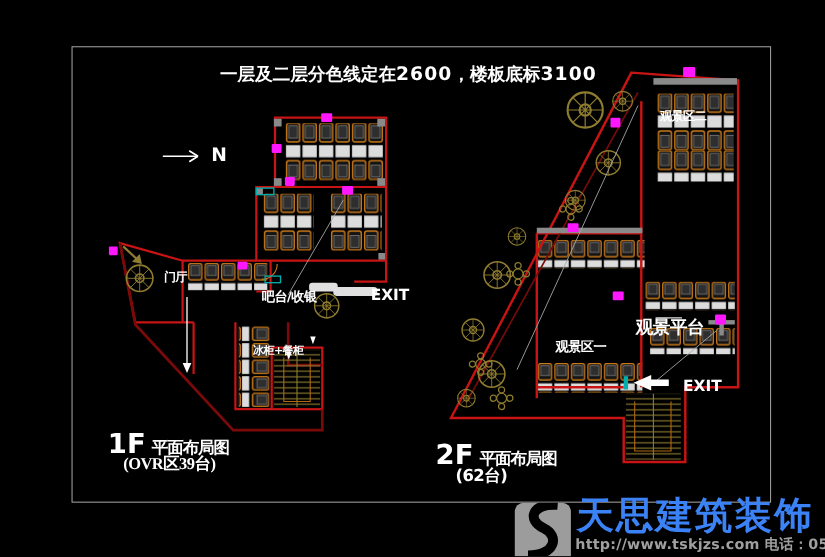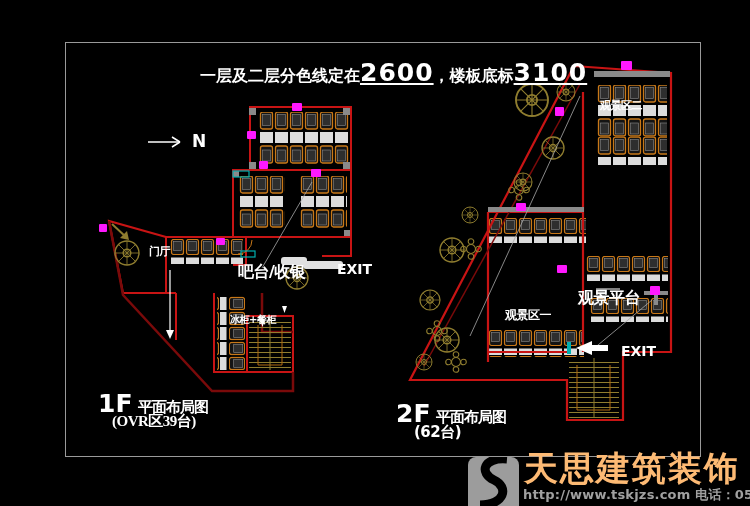--- a/index.html
+++ b/index.html
@@ -6,29 +6,29 @@
   .stage{position:relative;width:750px;height:506px;background:#000;overflow:hidden;
          font-family:"DejaVu Sans",sans-serif;}
   .frame{position:absolute;left:65px;top:42px;width:634px;height:413px;
          border:1px solid #9a9a9a;}
   svg.plans{position:absolute;left:0;top:0;}
   .lbl{position:absolute;color:#fff;font-weight:bold;white-space:nowrap;
        letter-spacing:-0.5px;line-height:1;}
   .title{position:absolute;left:200px;top:58px;color:#fff;font-weight:bold;
          white-space:nowrap;}
   .title .zh{font-size:16px;letter-spacing:0;text-align:right;}
-  .title .num{font-size:25px;letter-spacing:1px;text-decoration:underline;}
+  .title .num{font-size:17px;letter-spacing:1px;}
   .north{position:absolute;left:146px;top:131px;display:flex;align-items:center;}
   .north .nl{color:#fff;font-weight:bold;font-size:17px;margin-left:2px;}
   .caption{position:absolute;color:#fff;font-weight:bold;white-space:nowrap;}
   .caption .fnum{font-size:25px;}
   .caption .ftext{font-size:15px;letter-spacing:-1px;}
   .caption-sub{position:absolute;color:#fff;font-weight:bold;font-size:15px;
                white-space:nowrap;letter-spacing:-0.5px;}
-  .wm-company{position:absolute;left:524px;top:446px;color:#fdba74;font-weight:bold;
+  .wm-company{position:absolute;left:524px;top:446px;color:#3b82f6;font-weight:bold;
               font-size:34px;letter-spacing:2px;white-space:nowrap;}
   .wm-contact{position:absolute;left:523px;top:486px;color:#a0a0a0;font-weight:bold;
               font-size:13px;white-space:nowrap;letter-spacing:0.2px;}
   .wm-logo{position:absolute;left:467px;top:457px;}
 </style>
 </head>
 <body>
 
 <div class="stage">
 
@@ -229,21 +229,21 @@
 
   <div class="north">
     <svg width="44" height="14">
       <path d="M2,8 H34" stroke="#ffffff" stroke-width="1.5"></path>
       <path d="M34,8 L26,3 M34,8 L26,13" stroke="#ffffff" stroke-width="1.5" fill="none"></path>
     </svg>
     <span class="nl">N</span>
   </div>
 
   <div class="lbl" style="left:128px;top:246px;font-size:11px;margin-left:21px;">门厅</div>
-  <div class="lbl" style="left:238px;top:264px;font-size:16px;">吧台/收银</div>
+  <div class="lbl" style="left:238px;top:264px;font-size:12px;">吧台/收银</div>
   <div class="lbl" style="left:337px;top:262px;font-size:14px;letter-spacing:0;">EXIT</div>
   <div class="lbl" style="left:230px;top:315px;font-size:10px;">冰柜+餐柜</div>
 
   <div class="lbl" style="left:600px;top:100px;font-size:11px;">观景区二</div>
   <div class="lbl" style="left:505px;top:309px;font-size:12px;text-align:center;">观景区一</div>
   <div class="lbl" style="left:578px;top:290px;font-size:16px;">观景平台</div>
   <div class="lbl" style="left:621px;top:344px;font-size:14px;letter-spacing:0;">EXIT</div>
 
   <div class="caption" style="left:98px;top:389px;text-align:center;">
     <span class="fnum">1F</span>

